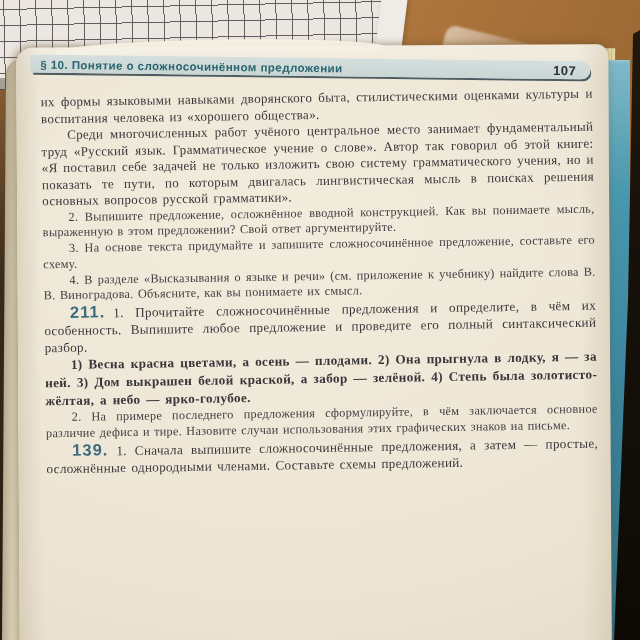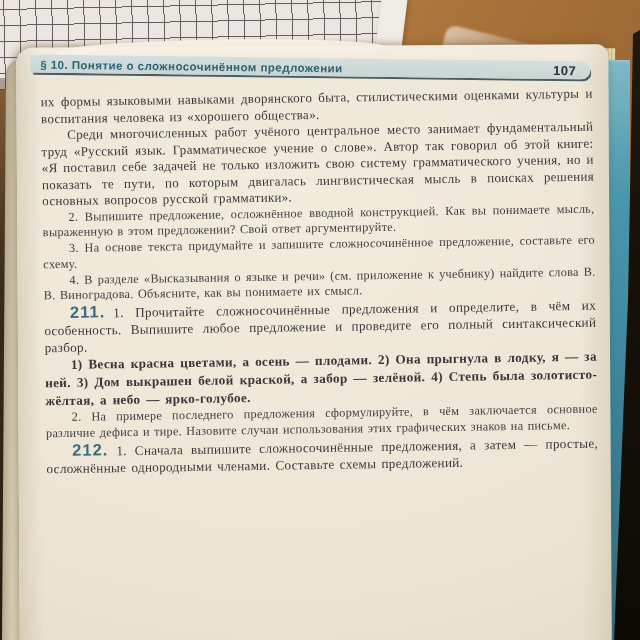--- a/index.html
+++ b/index.html
@@ -117,19 +117,19 @@
 
       <p class="ex-head mt14">
         <span class="ex-num">211.</span><span>1. Прочитайте сложносочинённые предложения и определите, в чём их особенность. Выпишите любое предложение и проведите его полный синтаксический разбор.</span>
       </p>
 
       <p class="sentences mt8">1) Весна красна цветами, а осень — плодами. 2) Она прыгнула в лодку, я — за ней. 3) Дом выкрашен белой краской, а забор — зелёной. 4) Степь была золотисто-жёлтая, а небо — ярко-голубое.</p>
 
       <p class="task mt8">2. На примере последнего предложения сформулируйте, в чём заключается основное различие дефиса и тире. Назовите случаи использования этих графических знаков на письме.</p>
 
       <p class="ex-head mt24">
-        <span class="ex-num">212.</span><span>1. Сначала выпишите сложносочинённые предложения, а затем — простые, осложнённые однородными членами. Составьте схемы предложений.</span>
+        <span class="ex-num">139.</span><span>1. Сначала выпишите сложносочинённые предложения, а затем — простые, осложнённые однородными членами. Составьте схемы предложений.</span>
       </p>
     </div>
 
   </div>
 
 </div>
 
 </body></html>

